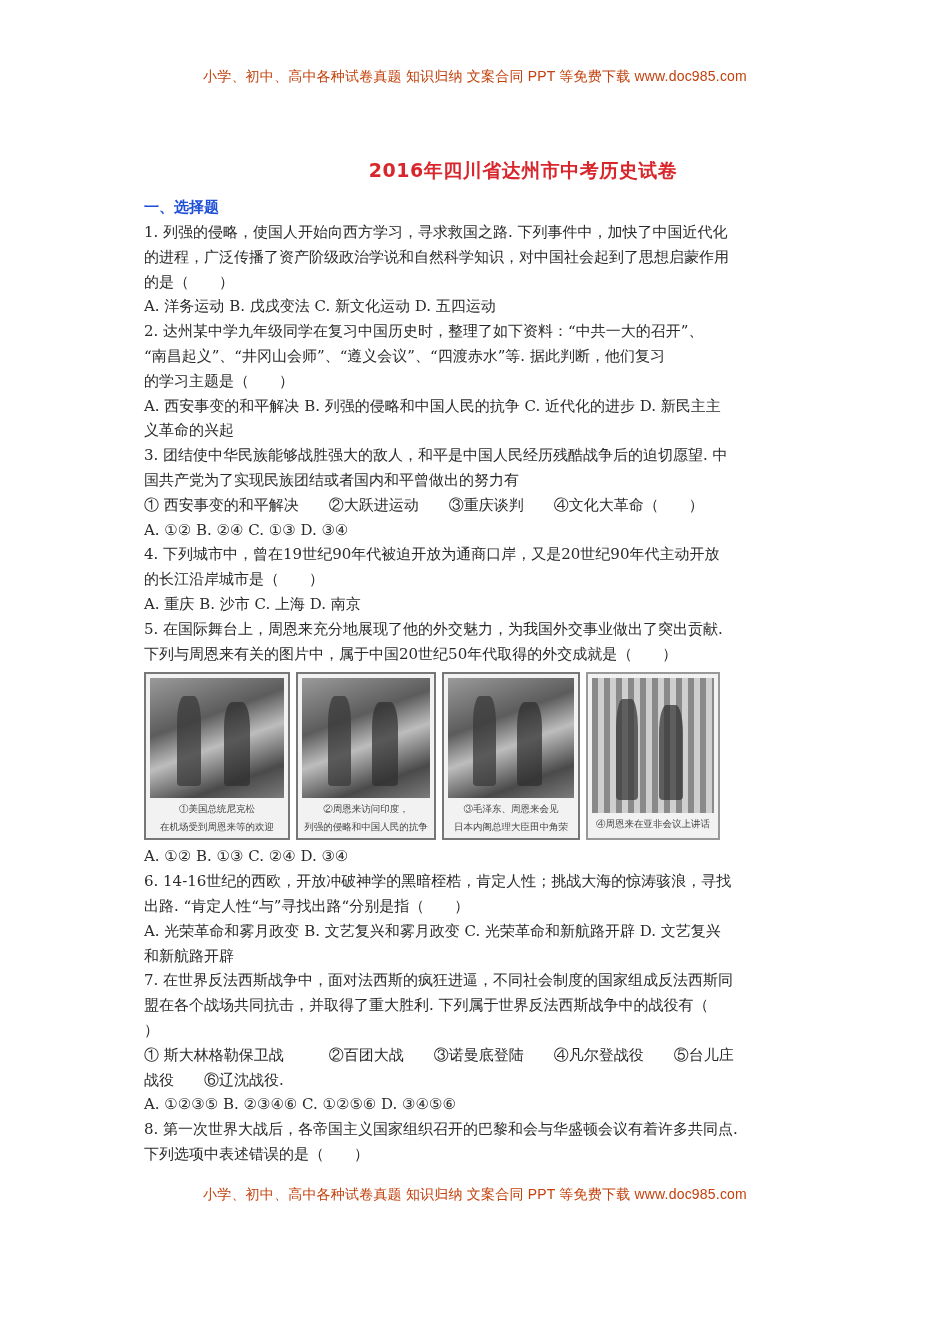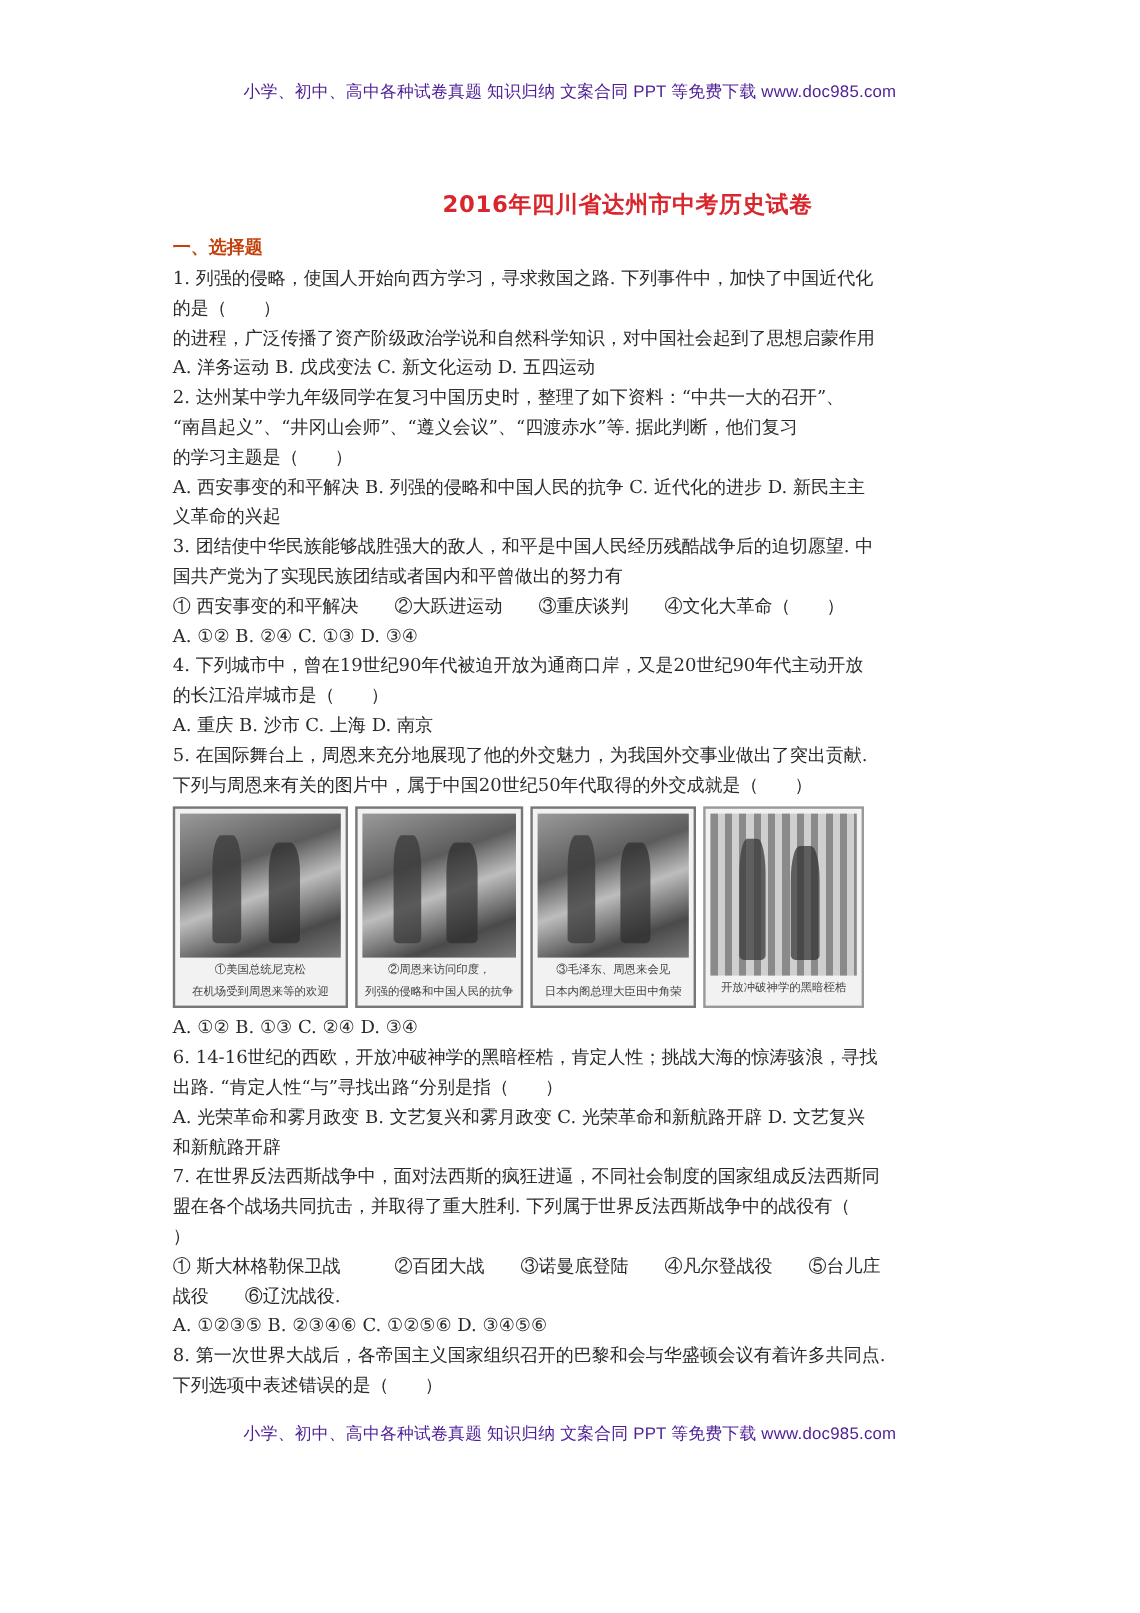--- a/index.html
+++ b/index.html
@@ -1,33 +1,33 @@
 <!DOCTYPE html>
 <html><head>
 <meta charset="utf-8">
 <style>
   html, body { margin: 0; padding: 0; background: #ffffff; }
   body { width: 950px; height: 1344px; position: relative; overflow: hidden;
          font-family: "DejaVu Serif", "Liberation Serif", serif; color: #222; }
   .header-banner, .footer-banner {
     position: absolute; left: 0; width: 950px; text-align: center;
     font-family: "Liberation Sans", "DejaVu Sans", sans-serif;
-    font-size: 14px; color: #4c1d95; letter-spacing: 0.2px;
+    font-size: 14px; color: #c2410c; letter-spacing: 0.2px;
   }
   .header-banner { top: 68px; }
   .footer-banner { top: 1186px; }
   .page-title {
     position: absolute; top: 158px; left: 0; width: 950px; text-align: center;
     font-family: "DejaVu Sans", "Liberation Sans", sans-serif;
     font-size: 19px; font-weight: bold; color: #d9262c; letter-spacing: 0.5px; padding-left: 48px;
   }
   .content { position: absolute; left: 144px; top: 196px; width: 672px; }
   .section-heading {
     font-family: Liberation Serif, serif; font-weight: bold;
-    font-size: 15px; line-height: 22px; color: #c2410c; margin-bottom: 2px;
+    font-size: 15px; line-height: 22px; color: #1d4ed8; margin-bottom: 2px;
   }
   .line { font-size: 15px; line-height: 24.8px; white-space: nowrap; color: #2a2a2a; }
   .options { font-size: 15px; line-height: 24.8px; color: #2a2a2a; }
   .figure-strip { display: flex; gap: 6px; height: 168px; margin: 6px 0 4px 0; }
   .photo-card {
     border: 2px solid #777; background: #f2f2f2; display: flex; flex-direction: column;
     padding: 4px; box-sizing: border-box;
   }
   .photo-card .photo {
     flex: 1; background: linear-gradient(160deg, #9a9a9a 0%, #5c5c5c 35%, #bdbdbd 55%, #4a4a4a 80%, #7b7b7b 100%);
@@ -56,22 +56,22 @@
 
 <div class="header-banner">小学、初中、高中各种试卷真题 知识归纳 文案合同 PPT 等免费下载  www.doc985.com</div>
 
 <div class="page-title">2016年四川省达州市中考历史试卷</div>
 
 <div class="content">
   <div class="section-heading">一、选择题</div>
 
   <div>
     <div class="line">1. 列强的侵略，使国人开始向西方学习，寻求救国之路. 下列事件中，加快了中国近代化</div>
+    <div class="line">的进程，广泛传播了资产阶级政治学说和自然科学知识，对中国社会起到了思想启蒙作用</div>
     <div class="line">的是（　　）</div>
-    <div class="line">的进程，广泛传播了资产阶级政治学说和自然科学知识，对中国社会起到了思想启蒙作用</div>
     <div class="options">A. 洋务运动 B. 戊戌变法 C. 新文化运动 D. 五四运动</div>
   </div>
 
   <div>
     <div class="line">2. 达州某中学九年级同学在复习中国历史时，整理了如下资料：“中共一大的召开”、</div>
     <div class="line">“南昌起义”、“井冈山会师”、“遵义会议”、“四渡赤水”等. 据此判断，他们复习</div>
     <div class="line">的学习主题是（　　）</div>
     <div class="options">A. 西安事变的和平解决 B. 列强的侵略和中国人民的抗争 C. 近代化的进步 D. 新民主主</div>
     <div class="options">义革命的兴起</div>
   </div>
@@ -103,21 +103,21 @@
         <div class="caption">②周恩来访问印度，</div>
         <div class="caption">列强的侵略和中国人民的抗争</div>
       </div>
       <div class="photo-card card3">
         <div class="photo"></div>
         <div class="caption">③毛泽东、周恩来会见</div>
         <div class="caption">日本内阁总理大臣田中角荣</div>
       </div>
       <div class="photo-card card4">
         <div class="photo"></div>
-        <div class="caption">开放冲破神学的黑暗桎梏</div>
+        <div class="caption">④周恩来在亚非会议上讲话</div>
         <div class="caption"></div>
       </div>
     </div>
     <div class="options">A. ①② B. ①③ C. ②④ D. ③④</div>
   </div>
 
   <div>
     <div class="line">6. 14-16世纪的西欧，开放冲破神学的黑暗桎梏，肯定人性；挑战大海的惊涛骇浪，寻找</div>
     <div class="line">出路. “肯定人性“与”寻找出路“分别是指（　　）</div>
     <div class="options">A. 光荣革命和雾月政变 B. 文艺复兴和雾月政变 C. 光荣革命和新航路开辟 D. 文艺复兴</div>

